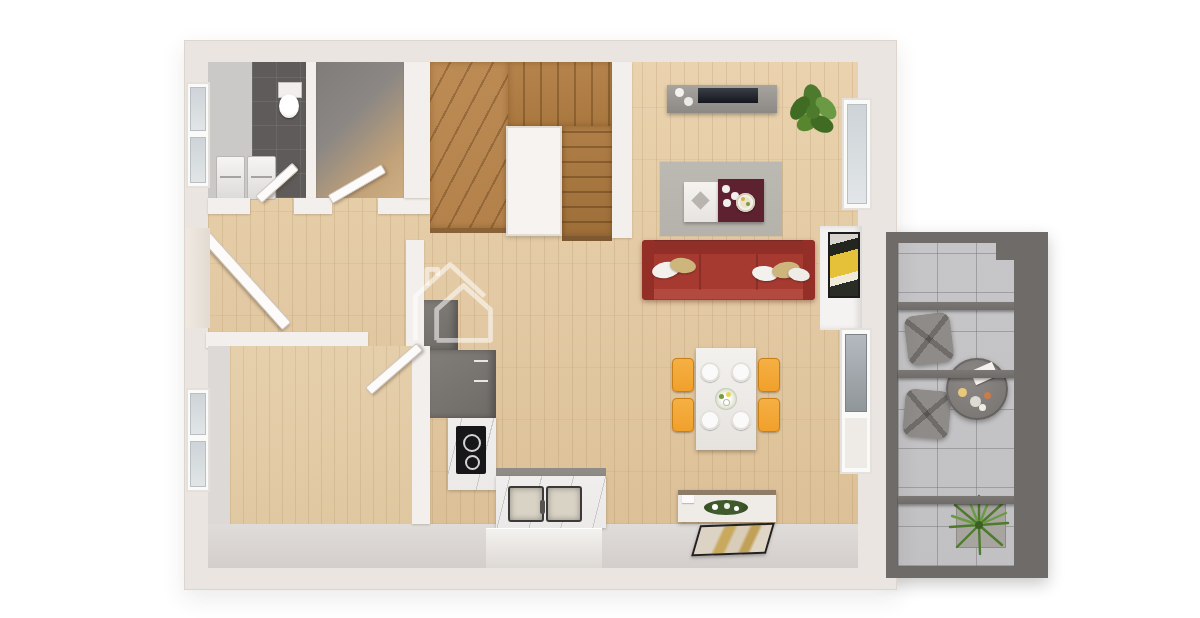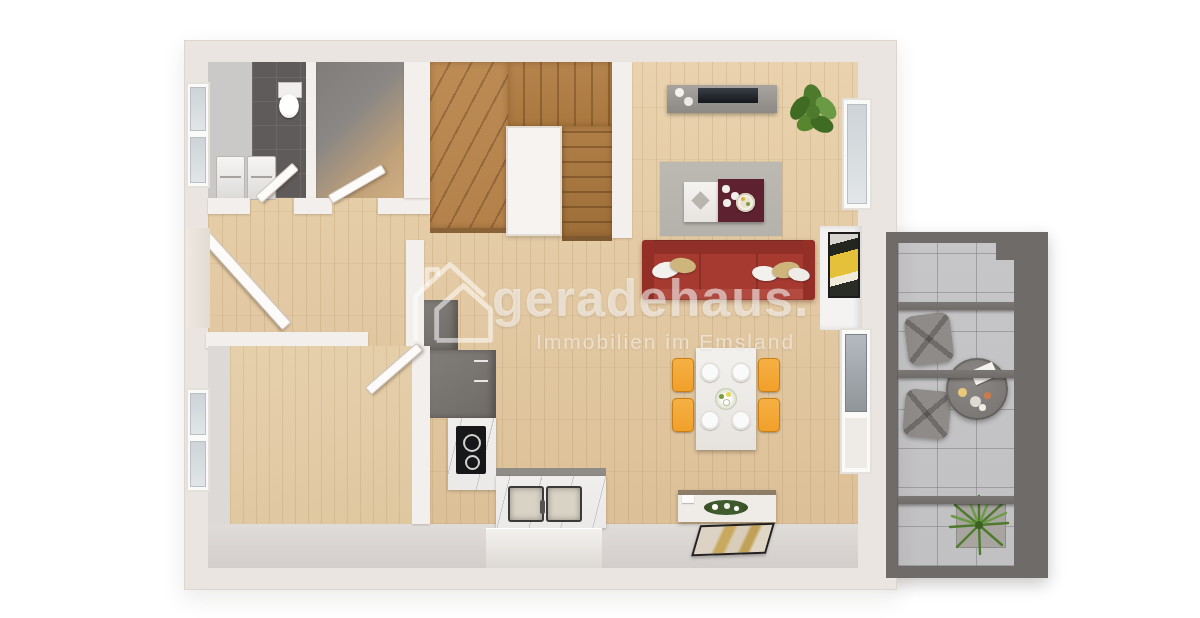--- a/index.html
+++ b/index.html
@@ -274,16 +274,14 @@
   <div class="abs win-frame" style="left:840px;top:328px;width:32px;height:146px;">
     <div class="abs" style="left:5px;top:6px;width:22px;height:78px;background:linear-gradient(180deg,#b4bac0,#8f9599);box-shadow:inset 0 0 0 1px #7d8387;"></div>
     <div class="abs" style="left:5px;top:90px;width:22px;height:50px;background:#eeebe7;"></div>
   </div>
 
   <svg class="abs" style="left:404px;top:250px;width:96px;height:100px;z-index:50;" viewBox="0 0 100 100" fill="none" stroke="rgba(255,255,255,0.55)" stroke-width="5" stroke-linejoin="round">
     <path d="M12 92 V46 L48 13 L84 46"></path>
     <path d="M24 35 V18 H35 V25"></path>
     <path d="M34 92 V60 L62 35 L90 60 V92 H34"></path>
   </svg>
-  <div class="abs wm-text" style="left:492px;top:272px;font-size:52px;line-height:1;">geradehaus.</div>
-  <div class="abs wm-text wm-sub" style="left:536px;top:331px;font-size:21px;line-height:1;">Immobilien im Emsland</div>
 
 </div>
 
 </body></html>

